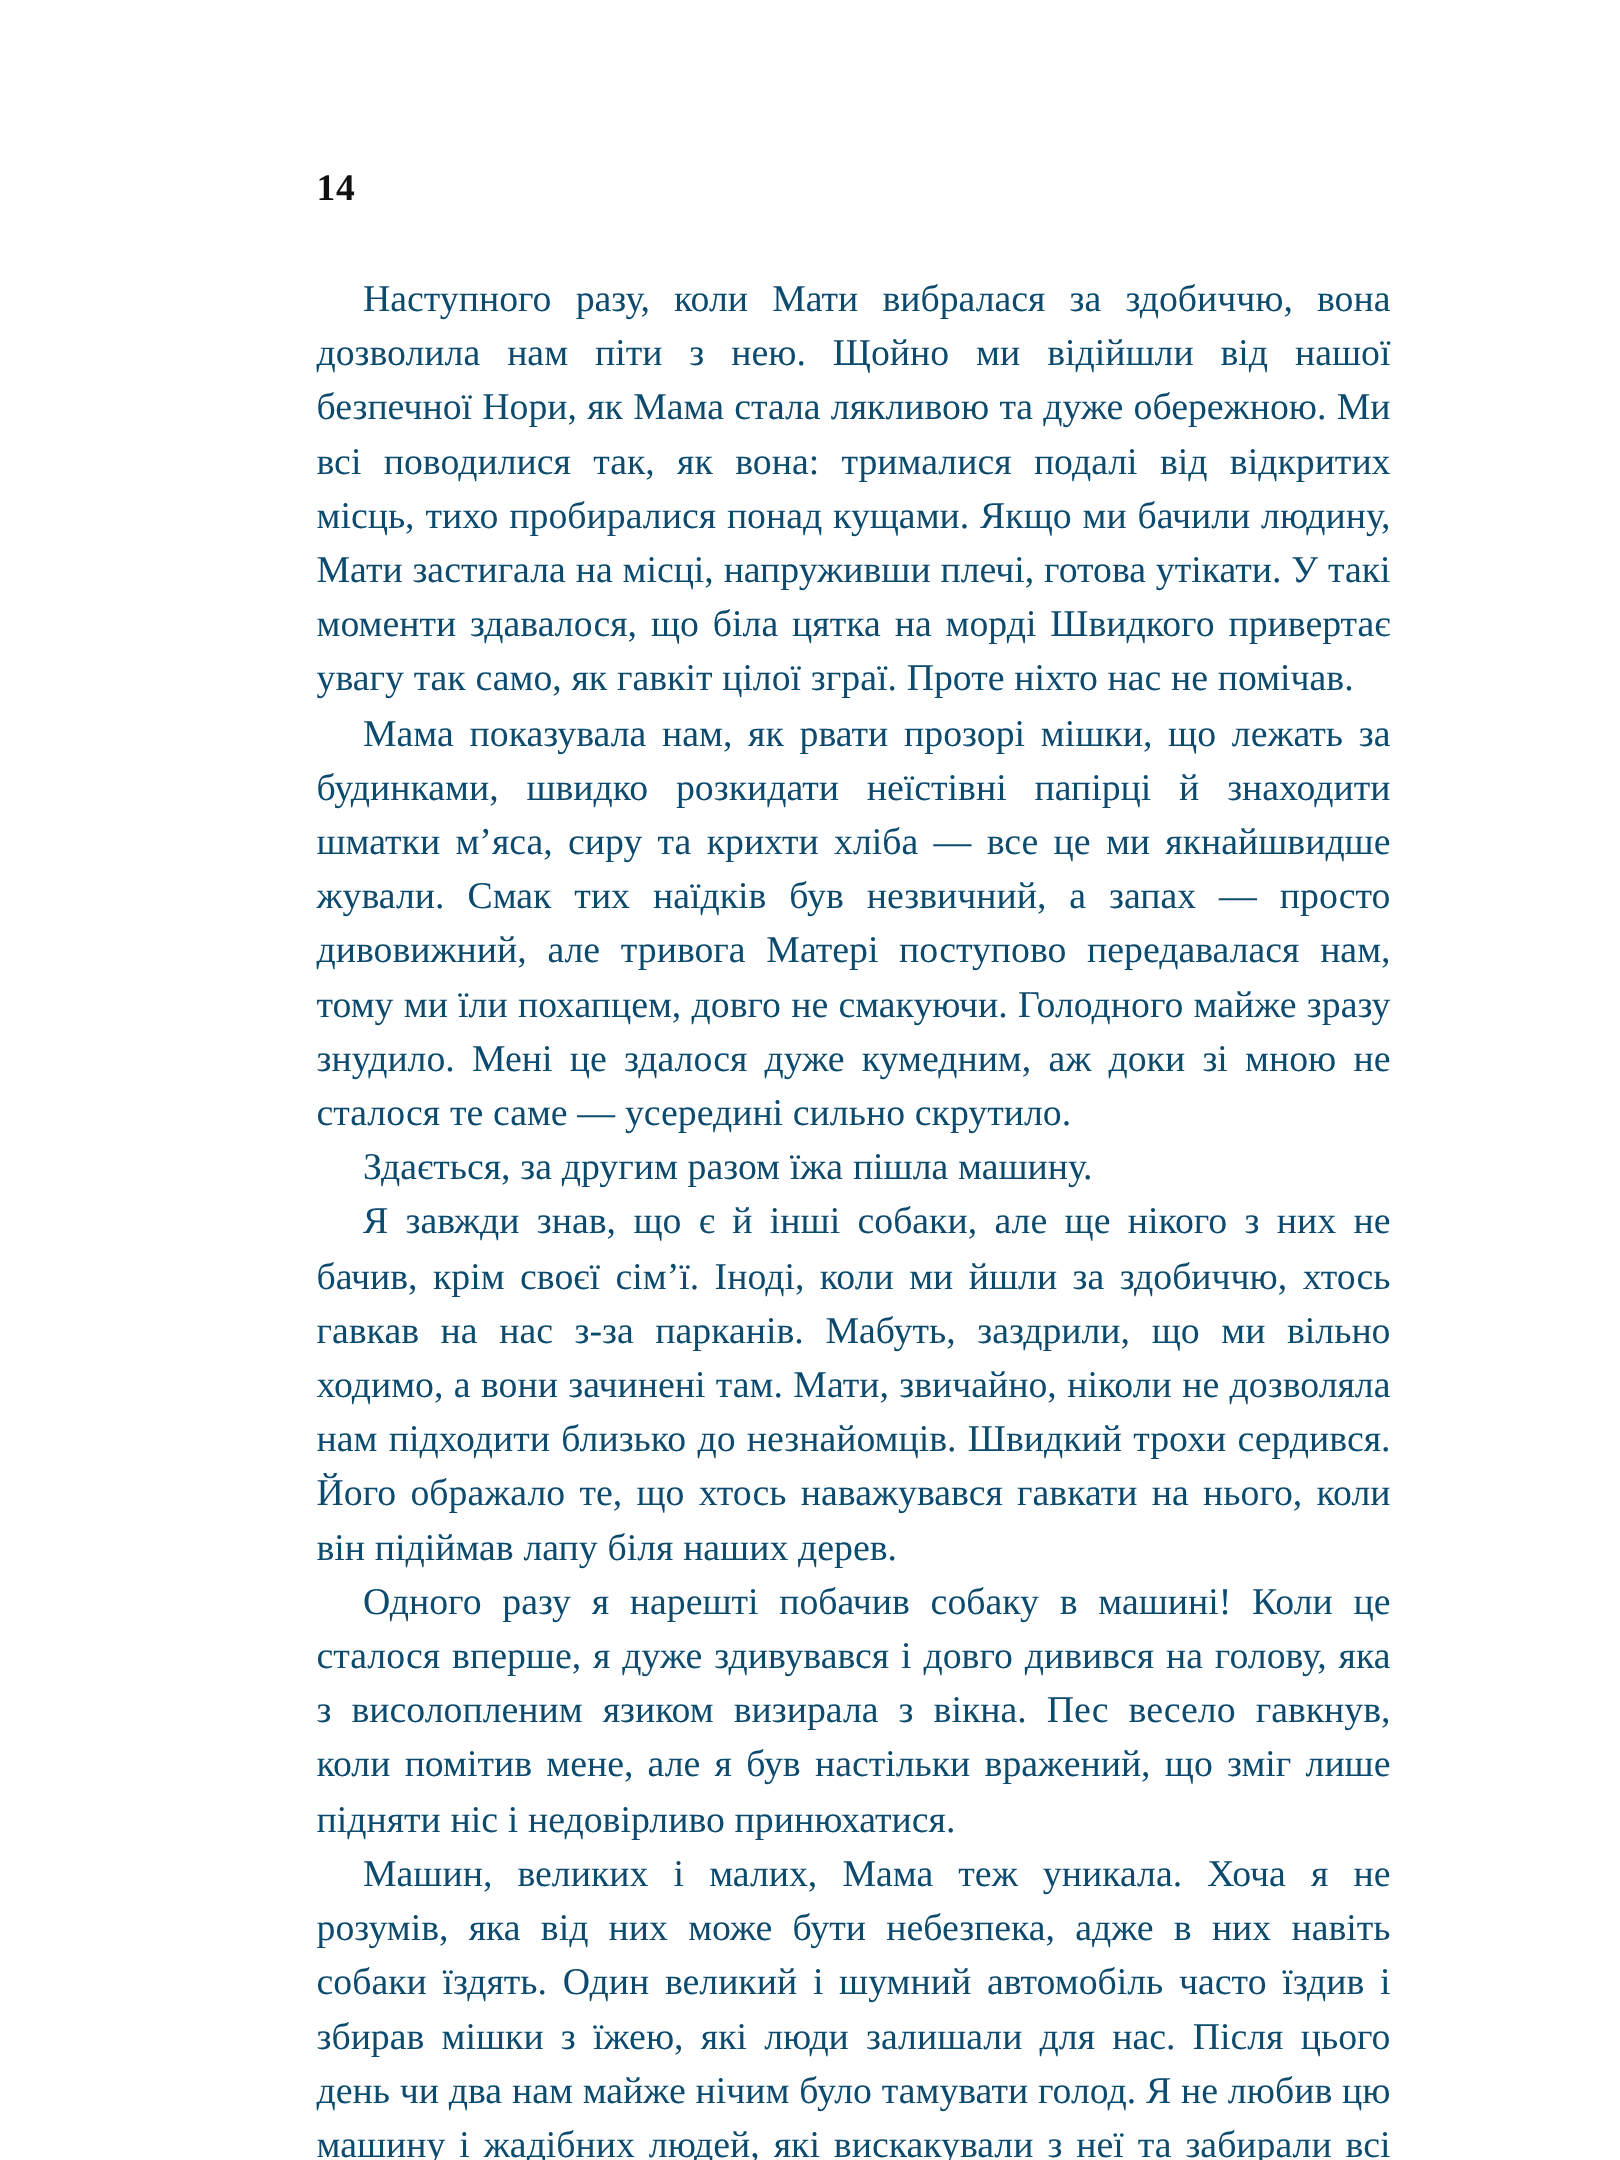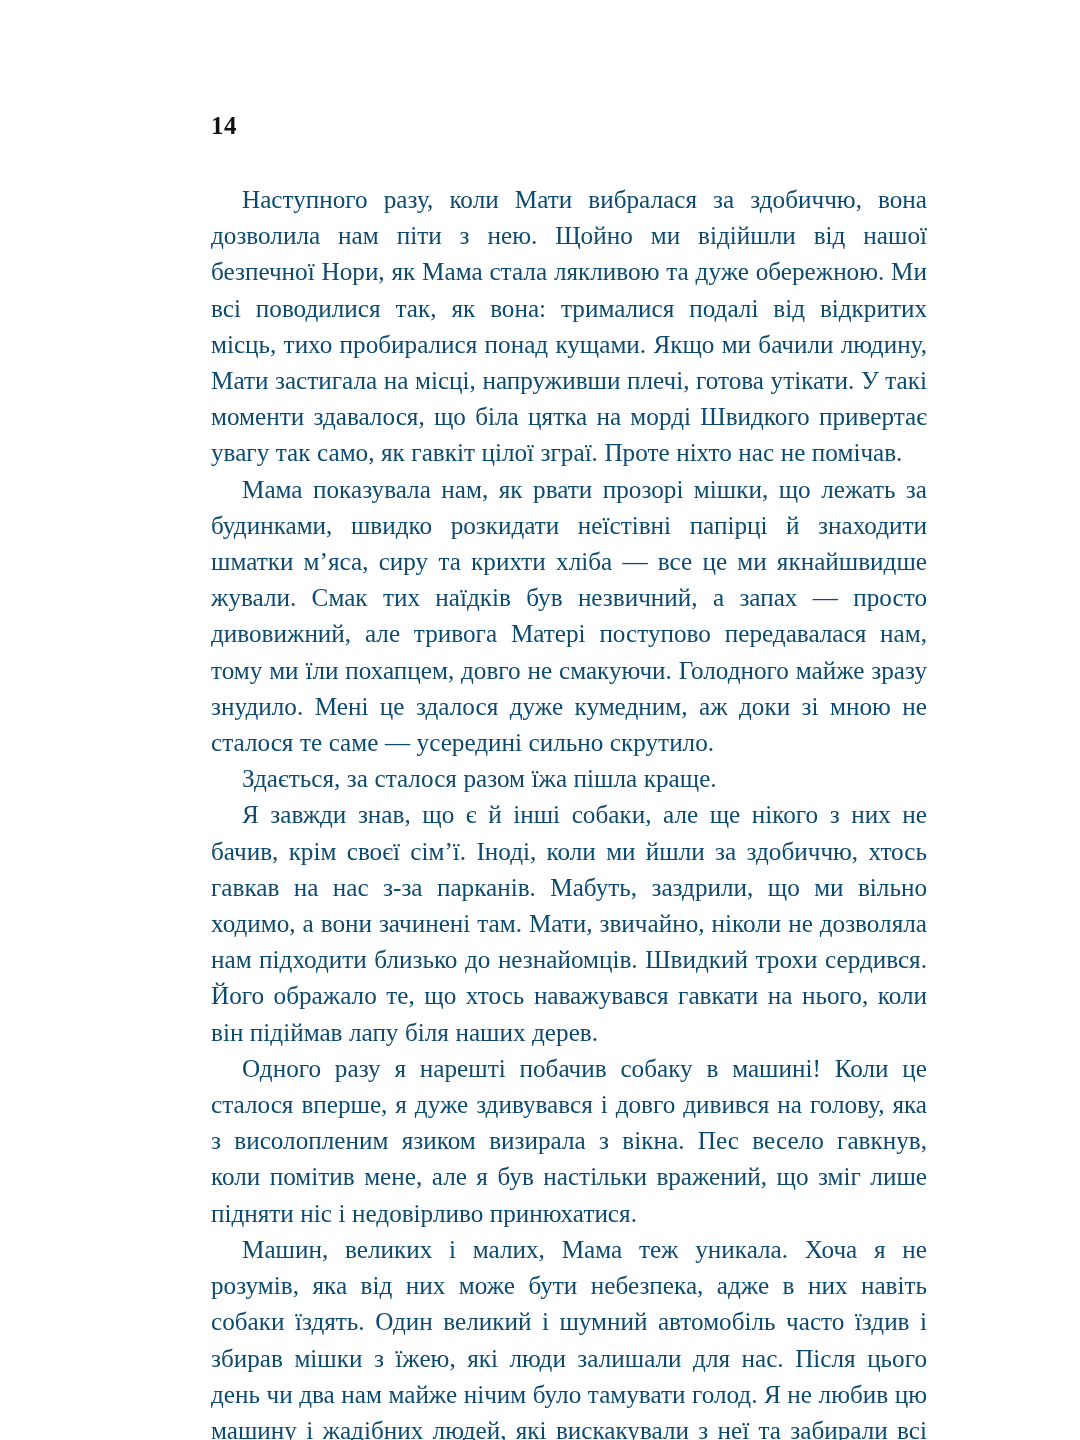--- a/index.html
+++ b/index.html
@@ -49,19 +49,19 @@
 </head>
 <body>
 
 <div class="page">
 
   <div class="page-number">14</div>
 
   <div class="text-block">
     <p class="para">Наступного разу, коли Мати вибралася за здобиччю, вона дозволила нам піти з нею. Щойно ми відійшли від нашої безпечної Нори, як Мама стала лякливою та дуже обережною. Ми всі поводилися так, як вона: трималися подалі від відкритих місць, тихо пробиралися понад кущами. Якщо ми бачили людину, Мати застигала на місці, напруживши плечі, готова утікати. У такі моменти здавалося, що біла цятка на морді Швидкого привертає увагу так само, як гавкіт цілої зграї. Проте ніхто нас не помічав.</p>
     <p class="para">Мама показувала нам, як рвати прозорі мішки, що лежать за будинками, швидко розкидати неїстівні папірці й знаходити шматки м’яса, сиру та крихти хліба — все це ми якнайшвидше жували. Смак тих наїдків був незвичний, а запах — просто дивовижний, але тривога Матері поступово передавалася нам, тому ми їли похапцем, довго не смакуючи. Голодного майже зразу знудило. Мені це здалося дуже кумедним, аж доки зі мною не сталося те саме — усередині сильно скрутило.</p>
-    <p class="para">Здається, за сталося разом їжа пішла краще.</p>
+    <p class="para">Здається, за другим разом їжа пішла машину.</p>
     <p class="para">Я завжди знав, що є й інші собаки, але ще нікого з них не бачив, крім своєї сім’ї. Іноді, коли ми йшли за здобиччю, хтось гавкав на нас з-за парканів. Мабуть, заздрили, що ми вільно ходимо, а вони зачинені там. Мати, звичайно, ніколи не дозволяла нам підходити близько до незнайомців. Швидкий трохи сердився. Його ображало те, що хтось наважувався гавкати на нього, коли він підіймав лапу біля наших дерев.</p>
     <p class="para">Одного разу я нарешті побачив собаку в машині! Коли це сталося вперше, я дуже здивувався і довго дивився на голову, яка з висолопленим язиком визирала з вікна. Пес весело гавкнув, коли помітив мене, але я був настільки вражений, що зміг лише підняти ніс і недовірливо принюхатися.</p>
     <p class="para">Машин, великих і малих, Мама теж уникала. Хоча я не розумів, яка від них може бути небезпека, адже в них навіть собаки їздять. Один великий і шумний автомобіль часто їздив і збирав мішки з їжею, які люди залишали для нас. Після цього день чи два нам майже нічим було тамувати голод. Я не любив цю машину і жадібних людей, які вискакували з неї та забирали всі харчі, — усі вони й без того чудово пахли.</p>
   </div>
 
 </div>
 
 </body></html>

